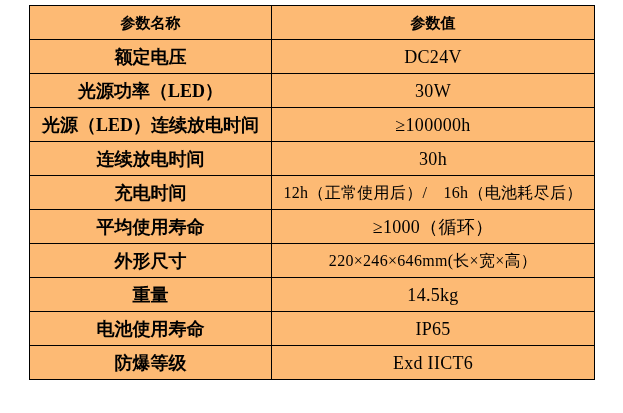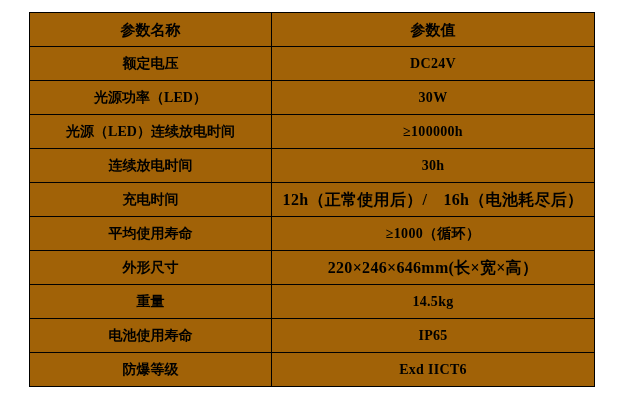--- a/index.html
+++ b/index.html
@@ -18,45 +18,45 @@
     width: 623px;
     height: 413px;
     position: relative;
     background: #ffffff;
     box-sizing: border-box;
   }
   table.spec {
     border-collapse: collapse;
     table-layout: fixed;
     width: 565px;
-    margin: 12px 0 0 29px;
-    background: #a16207;
+    margin: 5px 0 0 29px;
+    background: #fdba74;
   }
   table.spec col.c1 { width: 242px; }
   table.spec col.c2 { width: 323px; }
   table.spec td {
     border: 1px solid #000000;
     height: 33px;
     text-align: center;
     vertical-align: middle;
     padding: 0 4px;
-    font-size: 14px;
+    font-size: 18px;
     line-height: 16px;
     white-space: nowrap;
     overflow: hidden;
   }
   table.spec tr.header td {
     font-weight: bold;
     font-size: 15px;
   }
   table.spec td.label {
     font-weight: bold;
   }
   table.spec td.value {
-    font-weight: bold;
+    font-weight: normal;
     letter-spacing: 0.3px;
   }
   td.value.small {
     font-size: 16px;
   }
 </style>
 </head>
 <body>
 
 <div class="sheet">

